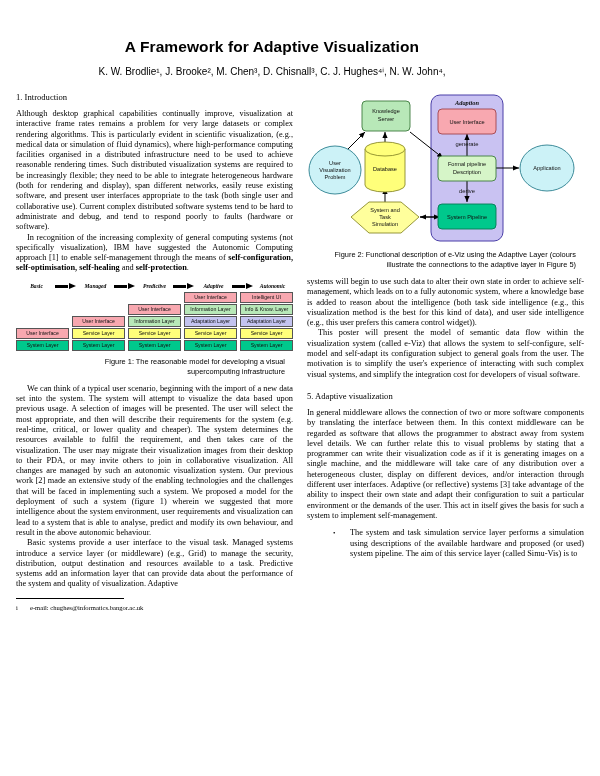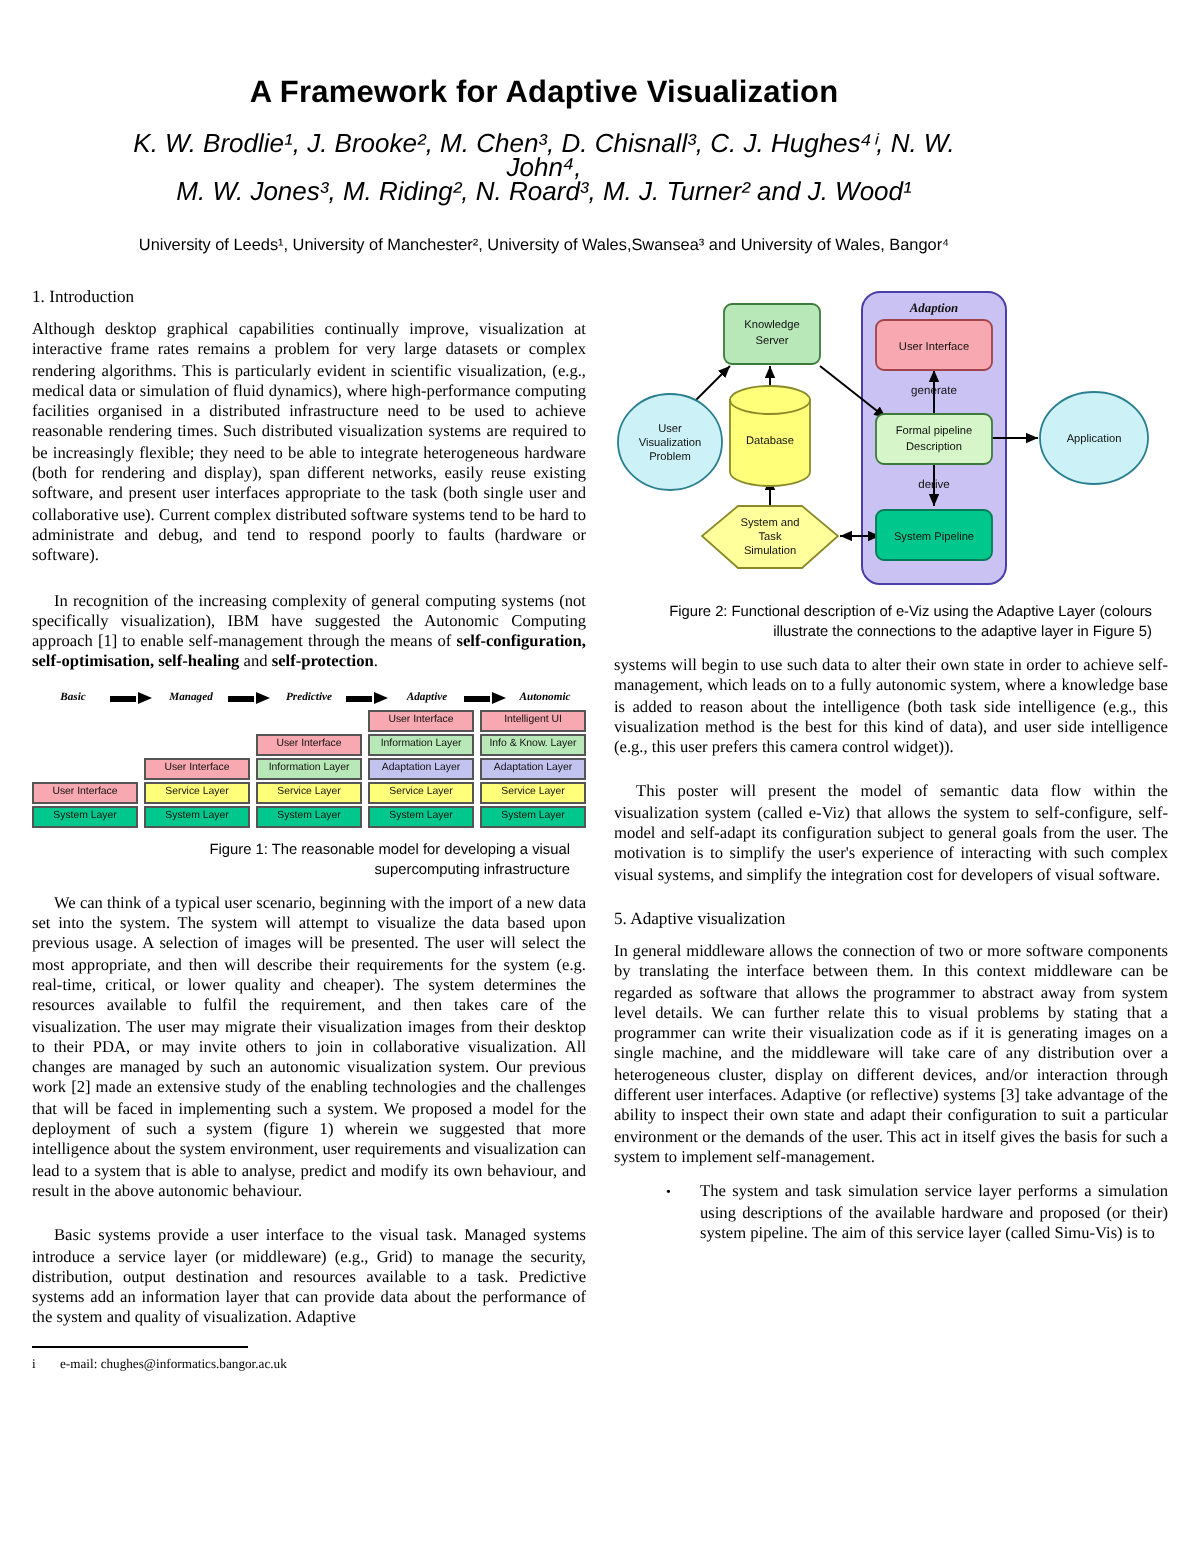--- a/index.html
+++ b/index.html
@@ -28,25 +28,24 @@
   }
   .paper-title {
     font-family: "Liberation Sans", sans-serif;
     font-size: 15.5px;
     font-weight: bold;
     letter-spacing: 0.1px;
     margin: 0 0 10px 0;
   }
   .authors {
     font-family: "Liberation Sans", sans-serif;
-    font-size: 13px;
+    font-size: 10px;
     line-height: 12px;
     margin: 0 auto;
     max-width: 430px;
-    font-style: italic;
   }
   .affiliations {
     font-family: "Liberation Sans", sans-serif;
     font-size: 8.2px;
     line-height: 12px;
     margin: 15px auto 0 auto;
     max-width: 520px;
   }
 
   .columns {
@@ -67,21 +66,21 @@
   }
   p.body {
     font-size: 8.3px;
     line-height: 10.3px;
     text-align: justify;
     margin: 0 0 0 0;
     text-indent: 0;
     hyphens: none;
   }
   p.body.indent { text-indent: 11px; }
-  p.body + p.body { margin-top: 12px; }
+  p.body + p.body { margin-top: 0; }
   .spacer-sm { height: 7px; }
   .spacer-md { height: 11px; }
   b.bold { font-weight: bold; }
 
   
   .fig1 {
     margin: 9px 0 0 0;
   }
   .fig1-arrowrow {
     display: flex;
@@ -215,23 +214,21 @@
 </style>
 </head>
 <body>
 
 <div class="page">
 
   <div class="header-block">
     <div class="paper-title">A Framework for Adaptive Visualization</div>
     <div class="authors">
       <div>K. W. Brodlie¹, J. Brooke², M. Chen³, D. Chisnall³, C. J. Hughes⁴ⁱ, N. W. John⁴,</div>
-      <div>M. W. Jones³, M. Riding², N. Roard³, M. J. Turner² and J. Wood¹</div>
     </div>
-    <div class="affiliations">University of Leeds¹, University of Manchester², University of Wales,Swansea³ and University of Wales, Bangor⁴</div>
   </div>
 
   <div class="columns">
 
     <div class="col">
 
       <div class="sec-head">1. Introduction</div>
 
       <p class="body">Although desktop graphical capabilities continually improve, visualization at interactive frame rates remains a problem for very large datasets or complex rendering algorithms. This is particularly evident in scientific visualization, (e.g., medical data or simulation of fluid dynamics), where high-performance computing facilities organised in a distributed infrastructure need to be used to achieve reasonable rendering times. Such distributed visualization systems are required to be increasingly flexible; they need to be able to integrate heterogeneous hardware (both for rendering and display), span different networks, easily reuse existing software, and present user interfaces appropriate to the task (both single user and collaborative use). Current complex distributed software systems tend to be hard to administrate and debug, and tend to respond poorly to faults (hardware or software).</p>
 
@@ -375,18 +372,18 @@
       <p class="body">systems will begin to use such data to alter their own state in order to achieve self-management, which leads on to a fully autonomic system, where a knowledge base is added to reason about the intelligence (both task side intelligence (e.g., this visualization method is the best for this kind of data), and user side intelligence (e.g., this user prefers this camera control widget)).</p>
       <p class="body indent">This poster will present the model of semantic data flow within the visualization system (called e-Viz) that allows the system to self-configure, self-model and self-adapt its configuration subject to general goals from the user. The motivation is to simplify the user's experience of interacting with such complex visual systems, and simplify the integration cost for developers of visual software.</p>
 
       <div class="spacer-md"></div>
 
       <div class="sec-head">5. Adaptive visualization</div>
 
       <p class="body">In general middleware allows the connection of two or more software components by translating the interface between them. In this context middleware can be regarded as software that allows the programmer to abstract away from system level details. We can further relate this to visual problems by stating that a programmer can write their visualization code as if it is generating images on a single machine, and the middleware will take care of any distribution over a heterogeneous cluster, display on different devices, and/or interaction through different user interfaces. Adaptive (or reflective) systems [3] take advantage of the ability to inspect their own state and adapt their configuration to suit a particular environment or the demands of the user. This act in itself gives the basis for such a system to implement self-management.</p>
 
       <ul class="bullets">
-        <li>The system and task simulation service layer performs a simulation using descriptions of the available hardware and proposed (or their) system pipeline. The aim of this service layer (called Simu-Vis) is to</li>
+        <li>The system and task simulation service layer performs a simulation using descriptions of the available hardware and proposed (or used) system pipeline. The aim of this service layer (called Simu-Vis) is to</li>
       </ul>
 
     </div>
   </div>
 </div>
 
 </body></html>

